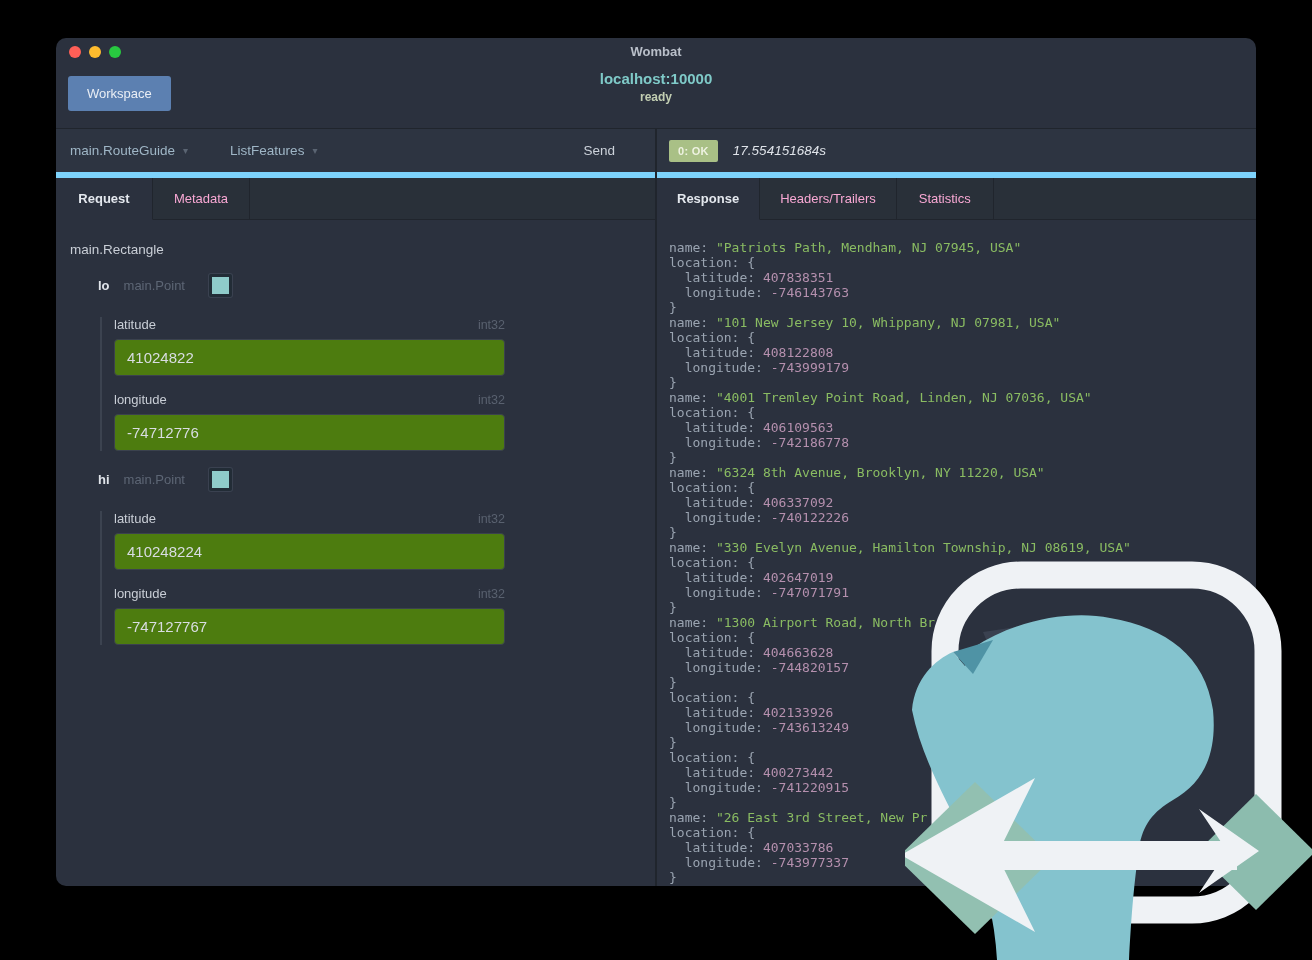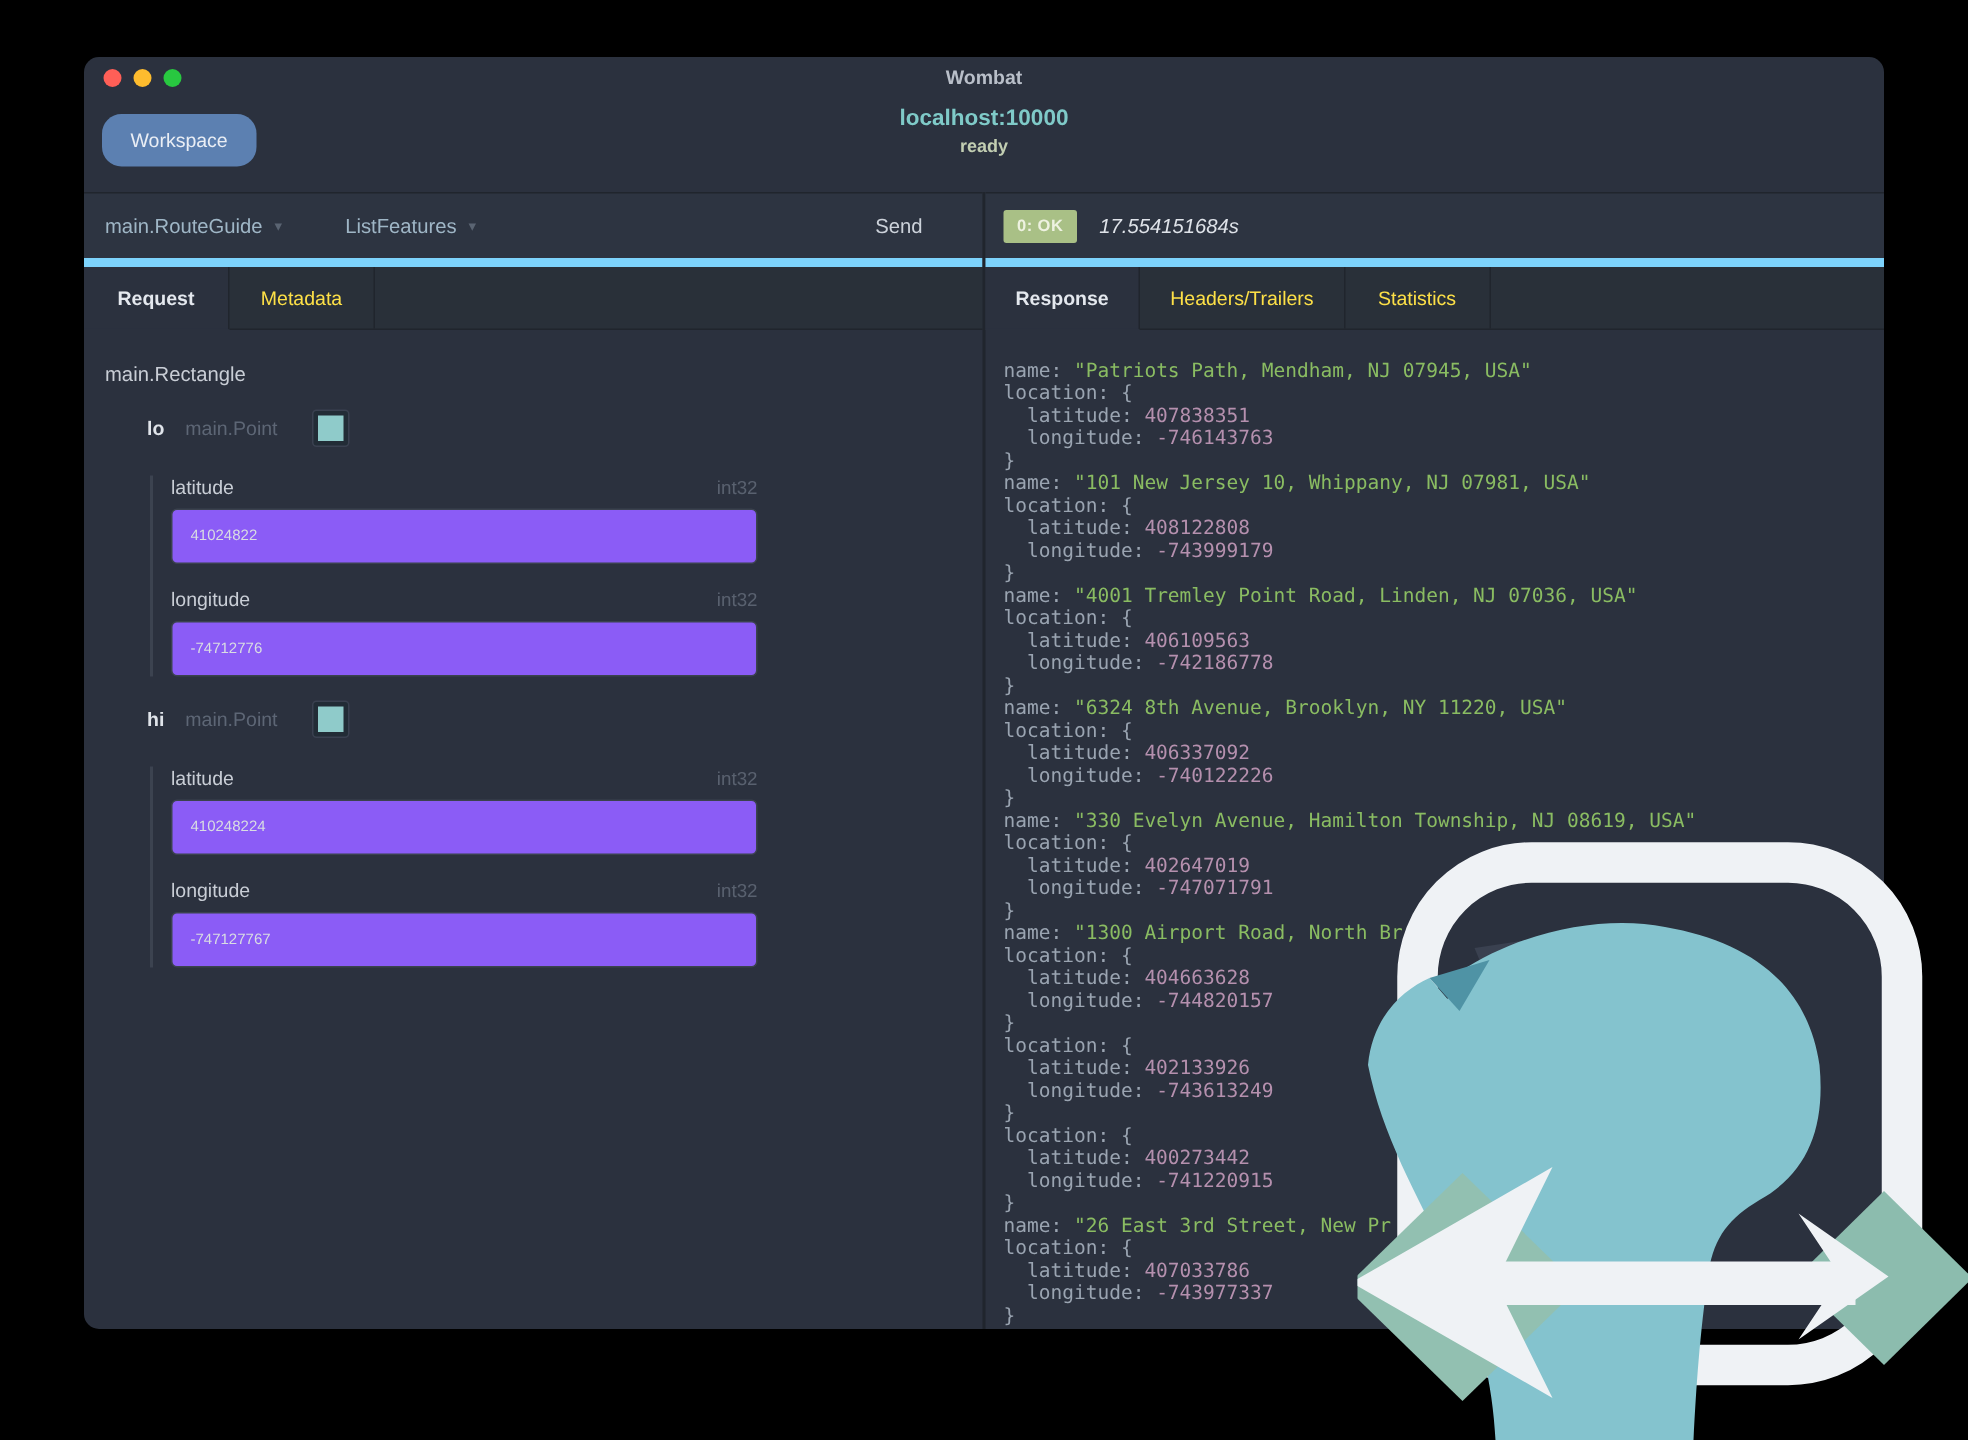--- a/index.html
+++ b/index.html
@@ -8,58 +8,58 @@
     border-radius:10px;overflow:hidden;box-shadow:0 18px 60px rgba(0,0,0,.65);}
   
   .titlebar{position:relative;height:27px;}
   .lights{position:absolute;left:13px;top:8px;display:flex;gap:8px;}
   .light{width:12px;height:12px;border-radius:50%;}
   .light.r{background:#ff5f57}.light.y{background:#febc2e}.light.g{background:#28c840}
   .win-title{position:absolute;left:0;right:0;top:6px;text-align:center;font-size:13px;font-weight:bold;color:#b9bfc9;}
   
   .header{position:relative;height:63px;}
   .ws-btn{position:absolute;left:12px;top:11px;background:#5c80b1;color:#eaeef5;font-size:13px;
-    border:none;border-radius:13px;padding:10px 19px;cursor:pointer;font-family:inherit;}
+    border:none;border-radius:3px;padding:10px 19px;cursor:pointer;font-family:inherit;}
   .server{position:absolute;left:0;right:0;top:5px;text-align:center;}
   .server .addr{font-size:15px;font-weight:bold;color:#7fcac8;}
   .server .state{font-size:12px;font-weight:bold;color:#c2ceb2;margin-top:3px;}
   
   .cols{position:absolute;left:0;top:90px;bottom:0;width:1200px;display:flex;}
   .col{width:599px;display:flex;flex-direction:column;}
   .col.right{width:599px;border-left:2px solid #20252d;}
   
   .toolbar{height:43px;border-top:1px solid #20252d;border-bottom:6px solid #7dd3fc;
     background:#2d3441;display:flex;align-items:center;}
   .svc{margin-left:14px;font-size:13.5px;color:#9fb6c6;cursor:pointer;}
   .chev{font-size:10px;color:#5a6472;margin-left:8px;cursor:pointer;}
   .method{margin-left:42px;font-size:13.5px;color:#9fb6c6;cursor:pointer;}
   .send{margin-left:auto;margin-right:34px;font-size:13.5px;color:#ccd2da;cursor:pointer;background:none;border:none;font-family:inherit;}
   .badge{margin-left:12px;background:#a9c086;color:#eef2e1;font-size:11px;font-weight:bold;
     padding:5px 9px;border-radius:2px;letter-spacing:.3px;}
   .duration{margin-left:15px;font-size:13.5px;color:#dfe3e9;font-style:italic;}
   
   .tabs{height:41px;display:flex;background:#293039;border-bottom:1px solid #20252d;flex:none;}
   .tab{min-width:97px;padding:0 20px;display:flex;align-items:center;justify-content:center;
-    font-size:13px;color:#fde047;border-right:1px solid #20252d;cursor:pointer;box-sizing:border-box;}
+    font-size:13px;color:#f9a8d4;border-right:1px solid #20252d;cursor:pointer;box-sizing:border-box;}
   .tab.active{background:#2b313e;color:#e4e8ee;font-weight:bold;margin-bottom:-1px;border-bottom:1px solid #2b313e;}
   
   .panel{flex:1;overflow:hidden;position:relative;}
   .form{padding:0 14px;}
   .msg-type{margin-top:22px;font-size:13.5px;color:#c9ced6;}
   .group-header{margin-top:16px;margin-left:28px;height:24px;display:flex;align-items:center;}
   .gname{font-size:13px;font-weight:bold;color:#e0e4ea;}
   .gtype{font-size:13px;color:#5d6675;margin-left:14px;}
   .checkbox{width:17px;height:17px;margin-left:24px;background:#8fcbca;border:3px solid #222c36;
     border-radius:2px;box-shadow:0 0 0 1px #3a4150;cursor:pointer;}
   .group-body{margin-left:30px;border-left:2px solid #3c4350;padding-left:12px;width:391px;}
   .frow{margin-top:20px;display:flex;justify-content:space-between;align-items:center;width:391px;}
   .flabel{font-size:13px;color:#c9ced6;}
   .ftype{font-size:12.5px;color:#59616f;}
-  .finput{margin-top:7px;width:391px;height:37px;box-sizing:border-box;background:#8b5cf6;
-    border:1px solid #3b424e;border-radius:4px;color:#d9dde2;font-size:10px;font-family:inherit;
+  .finput{margin-top:7px;width:391px;height:37px;box-sizing:border-box;background:#4d7c0f;
+    border:1px solid #3b424e;border-radius:4px;color:#d9dde2;font-size:15px;font-family:inherit;
     padding:0 12px;outline:none;}
   .frow.second{margin-top:16px;}
   
   .resp{margin:0;padding:20px 0 0 12px;font-family:"DejaVu Sans Mono",monospace;
     font-size:13px;line-height:15px;white-space:pre;}
   .k{color:#9aa4b1}.s{color:#8abc62}.n{color:#b590ae}
   
   .logo{position:absolute;left:905px;top:560px;width:412px;height:400px;pointer-events:none;}
 </style>
 </head>

